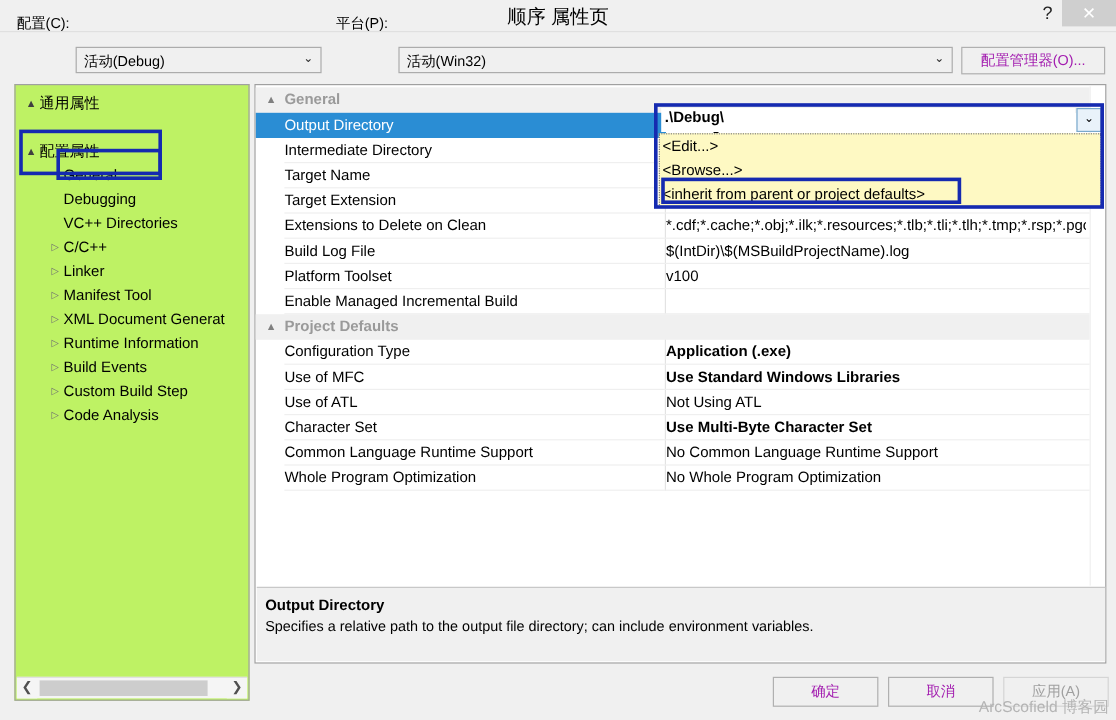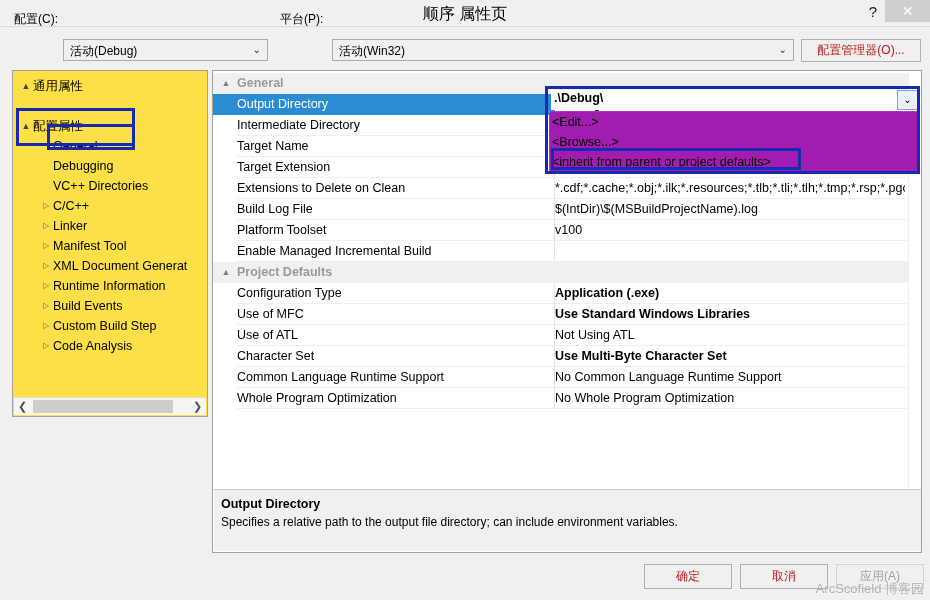--- a/index.html
+++ b/index.html
@@ -41,28 +41,28 @@
   }
   .combo .txt{position:absolute;left:6px;top:3px;font-size:12px;color:#000;white-space:nowrap;}
   .combo .arr{
     position:absolute;right:6px;top:4px;font-size:10px;color:#303030;
   }
   #cfg-combo{left:63px;width:205px;}
   #plat-combo{left:332px;width:462px;}
   .btn{
     position:absolute;box-sizing:border-box;
     background:#f0f0f0;border:1px solid #b0b0b0;
-    text-align:center;font-size:12px;color:#b91c1c;
+    text-align:center;font-size:12px;color:#a21caf;
   }
   #cfgmgr-btn{left:801px;top:39px;width:120px;height:23px;line-height:21px;}
 
   
   #tree-panel{
-    position:absolute;left:12px;top:70px;width:196px;height:347px;
-    background:#fde047;border:1px solid #a0a0a0;box-sizing:border-box;
+    position:absolute;left:12px;top:70px;width:196px;height:514px;
+    background:#bef264;border:1px solid #a0a0a0;box-sizing:border-box;
   }
   #tree-inner{position:absolute;left:0;top:0;width:179px;height:462px;overflow:hidden;}
   .tnode{
     position:absolute;left:0;height:20px;line-height:20px;font-size:12.5px;
     color:#000;white-space:nowrap;
   }
   .tnode .glyph{
     display:inline-block;width:14px;text-align:center;font-size:8px;color:#707070;
     vertical-align:middle;
   }
@@ -139,21 +139,21 @@
   #edit-box .etxt{
     position:absolute;left:3px;top:1px;font-size:12.5px;font-weight:bold;color:#000;
   }
   #combo-arrow{
     position:absolute;left:897px;top:90px;width:21px;height:20px;
     background:#e9f2fa;border:1px solid #7aa9cc;box-sizing:border-box;
     text-align:center;line-height:18px;font-size:10px;color:#000;
   }
   #dd-list{
     position:absolute;left:549px;top:111px;width:369px;height:62px;
-    background:#a21caf;border:1px dotted #808080;box-sizing:border-box;
+    background:#fef9c3;border:1px dotted #808080;box-sizing:border-box;
   }
   .dd-item{
     position:absolute;left:2px;width:365px;height:20px;line-height:19px;
     font-size:12.5px;color:#000;white-space:nowrap;
   }
 
   
   #ok-btn{left:644px;top:564px;width:88px;height:25px;line-height:23px;}
   #cancel-btn{left:740px;top:564px;width:88px;height:25px;line-height:23px;}
   #apply-btn{left:836px;top:564px;width:88px;height:25px;line-height:23px;color:#a0a0a0;border-color:#d5d5d5;background:#f0f0f0;}

